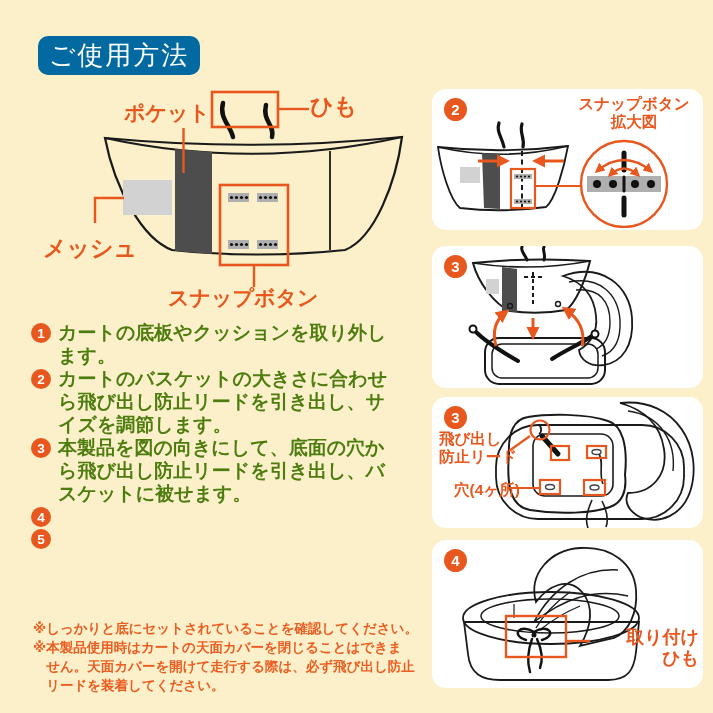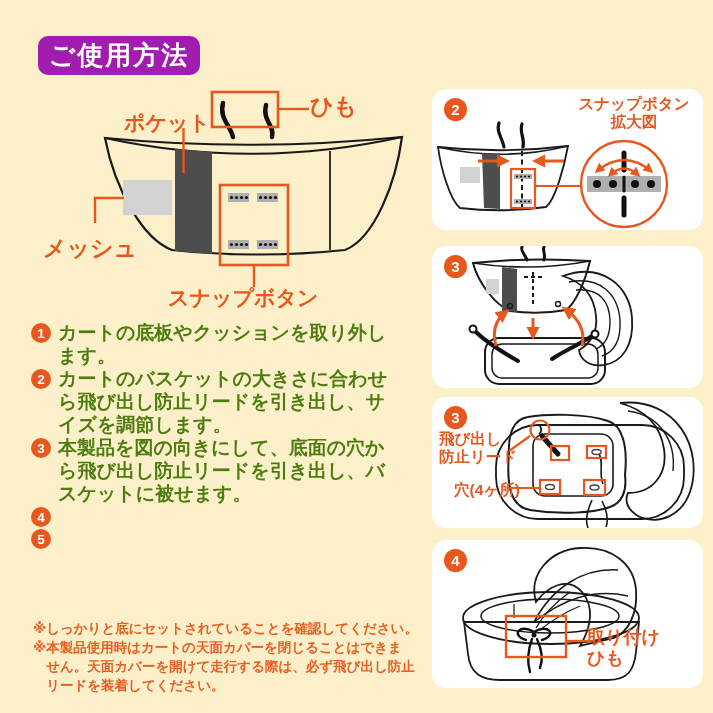--- a/index.html
+++ b/index.html
@@ -5,22 +5,22 @@
   html,body{margin:0;padding:0;}
   body{
     width:713px;height:713px;position:relative;overflow:hidden;
     background:#FBF0C9;
     font-family:"Liberation Sans","DejaVu Sans",sans-serif;
   }
   .abs{position:absolute;}
   
   .badge{
     left:38px;top:36px;width:162px;height:39px;
-    background:#a21caf;border-radius:10px;
-    color:#fff;font-size:26px;font-weight:700;letter-spacing:2px;
+    background:#0369a1;border-radius:10px;
+    color:#fff;font-size:26px;font-weight:400;letter-spacing:2px;
     display:flex;align-items:center;justify-content:center;
   }
   
   .dlabel{color:#E8571D;font-weight:800;white-space:pre-line;line-height:1.12;}
   
   .steps{left:31px;top:321px;width:402px;}
   .step{display:flex;align-items:flex-start;}
   .stepnum{
     flex:0 0 auto;width:20px;height:20px;border-radius:50%;
     background:#E8571D;color:#fff;font-size:13.5px;font-weight:800;
@@ -95,21 +95,21 @@
 
   <g stroke="#E8571D" fill="none">
     <rect x="132" y="14" width="66" height="35" stroke-width="2.6"></rect>
     <path d="M198,31 H229" stroke-width="2.4"></path>
     <rect x="140" y="107" width="68" height="80" stroke-width="2.6"></rect>
     <path d="M174,187 V209" stroke-width="2.4"></path>
     <path d="M103.5,50 V95" stroke-width="2.4"></path>
     <path d="M44,120 H15 V145" stroke-width="2.4"></path>
   </g>
 </svg>
-<div class="abs dlabel" style="left:124px;top:111px;font-size:21px">ポケット</div>
+<div class="abs dlabel" style="left:124px;top:101px;font-size:21px">ポケット</div>
 <div class="abs dlabel" style="left:310px;top:94px;font-size:23px">ひも</div>
 <div class="abs dlabel" style="left:43px;top:236px;font-size:23px">メッシュ</div>
 <div class="abs dlabel" style="left:168px;top:286px;font-size:21px">スナップボタン</div>
 
 <div class="abs steps">
   <div class="step">
     <span class="stepnum">1</span>
     <span class="steptext">カートの底板やクッションを取り外し
 ます。</span>
   </div>
@@ -309,15 +309,15 @@
       <path d="M100,99 C96,110 95,122 98,132"></path>
       <path d="M105,99 C110,110 111,120 108,128"></path>
     </g>
     <circle cx="102" cy="95" r="2.5" fill="#111"></circle>
 
     <g stroke="#E8571D" stroke-width="2.4" fill="none">
       <rect x="74" y="76" width="60" height="41"></rect>
       <path d="M134,101 H158"></path>
     </g>
   </svg>
-  <div class="plabel" style="left:155px;top:87px;width:112px;text-align:left;font-size:18px;line-height:21px">取り付け
+  <div class="plabel" style="left:155px;top:87px;width:112px;text-align:right;font-size:18px;line-height:21px">取り付け
 ひも</div>
 </div>
 
 </body></html>

